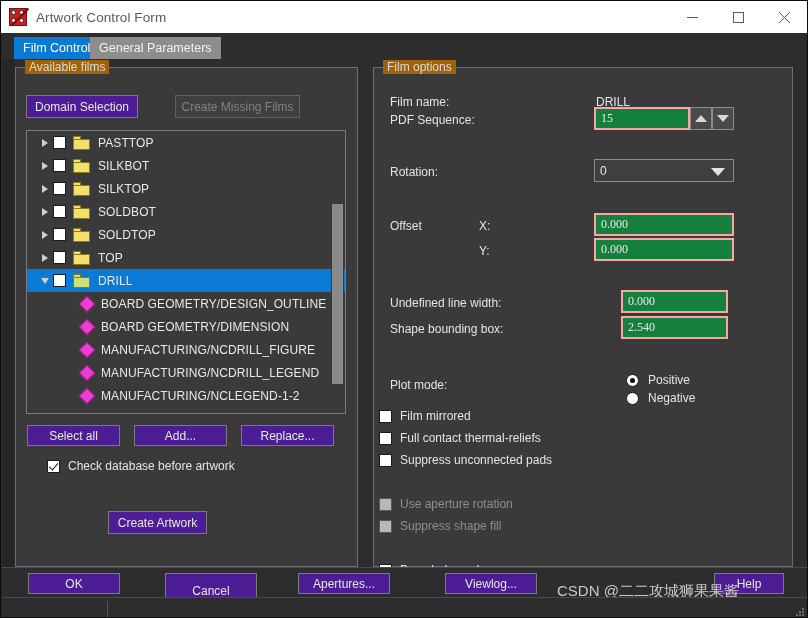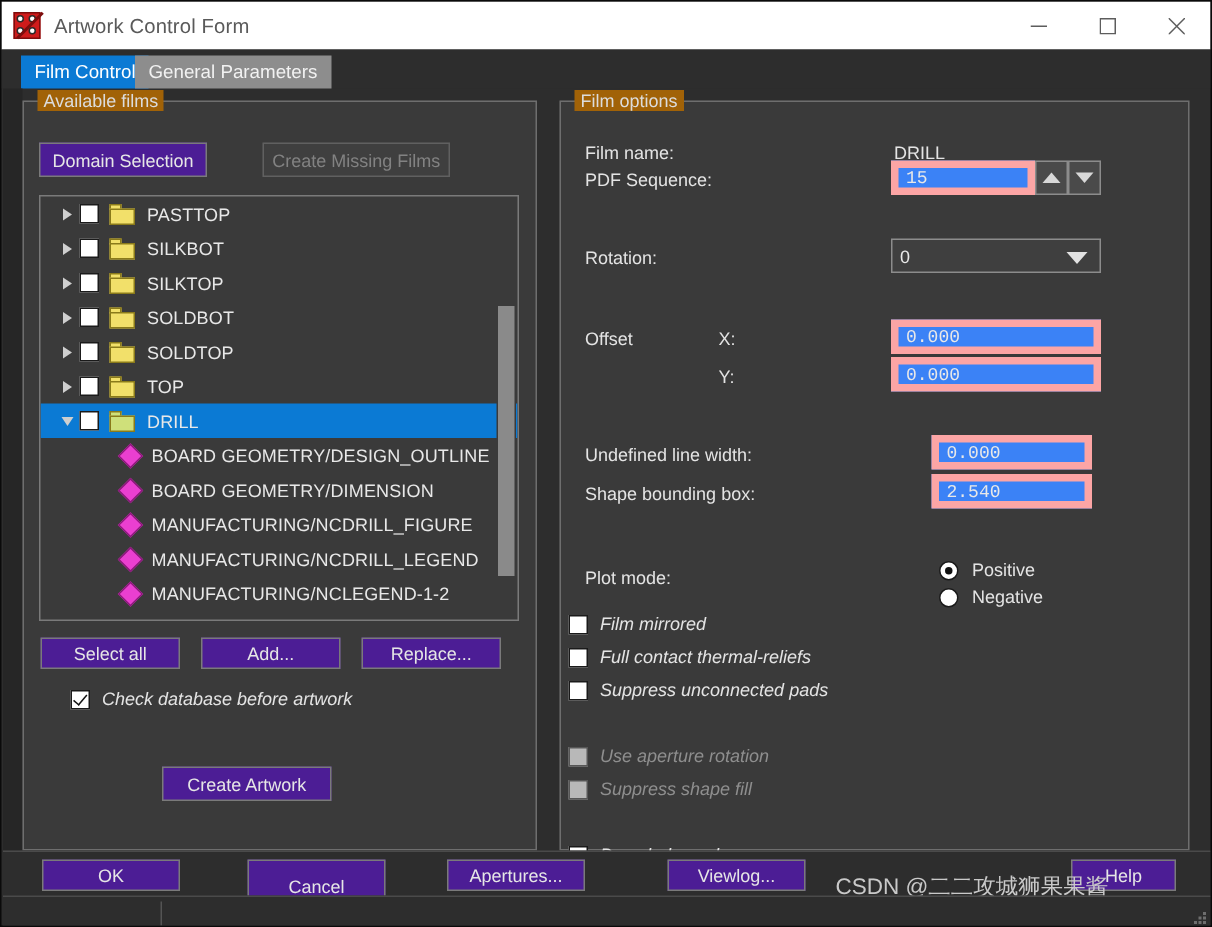--- a/index.html
+++ b/index.html
@@ -165,21 +165,21 @@
     position: absolute; right: 1px; top: 1px; width: 13px; bottom: 1px;
     background: #3a3a3a;
   }
   .tree-scrollbar .thumb {
     position: absolute; left: 1px; width: 11px; top: 72px; height: 180px;
     background: #8a8a8a;
   }
 
   
   .cbrow {
-    display: flex; align-items: center; cursor: default; font-style: italic;
+    display: flex; align-items: center; cursor: default;
   }
   .cb {
     width: 13px; height: 13px; background: #ffffff; border: 1px solid #1a1a1a;
     flex: 0 0 auto; margin-right: 8px; position: relative;
   }
   .cb.disabled { background: #b8b8b8; border-color: #565656; }
   .cb.checked::after {
     content: ""; position: absolute; left: 3px; top: 0px;
     width: 4px; height: 8px;
     border: solid #141414; border-width: 0 1.6px 1.6px 0;
@@ -202,22 +202,22 @@
   .rad-label { font-size: 12px; color: #e4e4e4; white-space: nowrap; }
 
   
   .lbl {
     position: absolute; font-size: 12px; color: #e4e4e4; white-space: nowrap;
   }
   .val {
     position: absolute; font-size: 12px; color: #e4e4e4; white-space: nowrap;
   }
   .input {
-    position: absolute; background: #3b82f6; border: 5px solid #fca5a5;
-    color: #e8e8e8; font-size: 12px; font-family: Liberation Mono, monospace;
+    position: absolute; background: #15803d; border: 2px solid #fca5a5;
+    color: #e8e8e8; font-size: 12px; font-family: Liberation Serif, serif;
     display: flex; align-items: center; padding-left: 5px;
   }
   .spinbtn {
     position: absolute; background: #4a4a4a; border: 1px solid #8c8c8c;
     display: flex; align-items: center; justify-content: center;
     cursor: default;
   }
   .spinbtn i.up {
     width: 0; height: 0; border-left: 6px solid transparent;
     border-right: 6px solid transparent; border-bottom: 7px solid #d8d8d8;
@@ -419,21 +419,21 @@
 
     <div class="btn" style="position:absolute;left:11px;top:357px;width:93px;height:21px;">Select all</div>
     <div class="btn" style="position:absolute;left:118px;top:357px;width:93px;height:21px;">Add...</div>
     <div class="btn" style="position:absolute;left:225px;top:357px;width:93px;height:21px;">Replace...</div>
 
     <div class="cbrow" style="position:absolute;left:31px;top:391px;">
       <div class="cb checked"></div>
       <div class="cb-label">Check database before artwork</div>
     </div>
 
-    <div class="btn" style="position:absolute;left:92px;top:443px;width:113px;height:23px;">Create Artwork</div>
+    <div class="btn" style="position:absolute;left:92px;top:443px;width:99px;height:23px;">Create Artwork</div>
   </div>
 
   <div class="groupbox" id="gb-film">
     <div class="gb-legend">Film options</div>
 
     <div class="lbl" style="left:16px;top:27px;">Film name:</div>
     <div class="val" style="left:222px;top:27px;">DRILL</div>
 
     <div class="lbl" style="left:16px;top:45px;">PDF Sequence:</div>
     <div class="input" style="left:220px;top:39px;width:96px;height:23px;">15</div>

